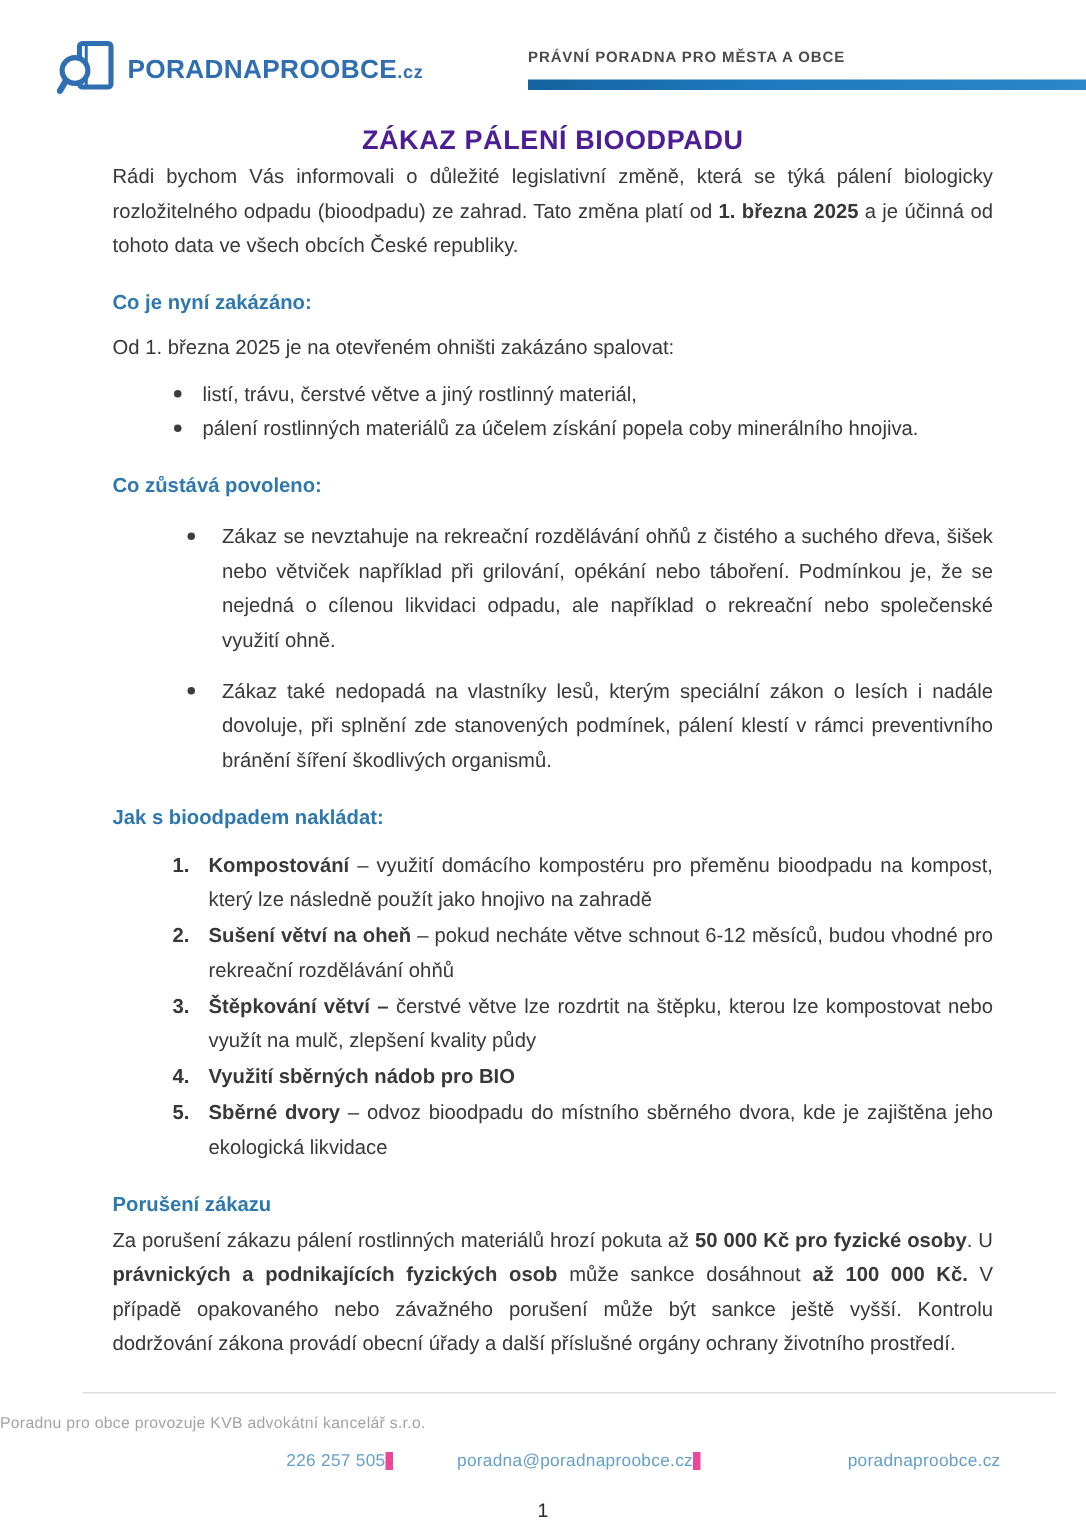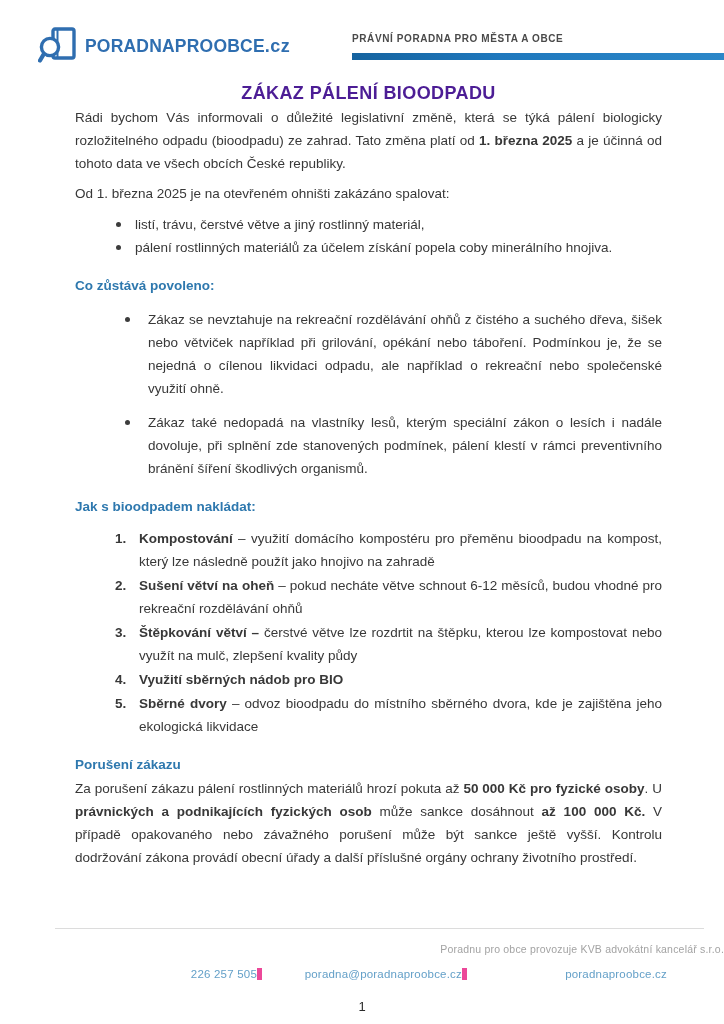--- a/index.html
+++ b/index.html
@@ -7,21 +7,21 @@
   .page {
     width:724px; height:1024px; margin:0 auto; background:#ffffff;
     font-family:"Liberation Sans", sans-serif; color:#383838;
     display:flex; flex-direction:column; overflow:hidden; position:relative;
   }
   
   .hdr { display:flex; align-items:flex-start; padding:26px 0 0 38px; }
   .logo { width:314px; display:flex; align-items:center; gap:7px; }
   .logo svg { flex:0 0 auto; }
   .brand { font-size:17.5px; font-weight:800; color:#2f6eb0; letter-spacing:.2px; white-space:nowrap; }
-  .brand .tld { font-size:18px; font-weight:700; letter-spacing:.5px; }
+  .brand .tld { font-size:12px; font-weight:700; letter-spacing:.5px; }
   .hdr-right { flex:1; padding-top:7px; }
   .tagline { font-size:10px; letter-spacing:.6px; color:#4a4a4a; font-weight:700; }
   .bar { height:7px; margin-top:9px; background:linear-gradient(90deg,#15639f,#1f78bd 40%,#2b87c8); }
   
   .main { padding:0 62px 0 75px; font-size:13.5px; line-height:23px; }
   .title { text-align:center; color:#4c1d95; font-size:18px; font-weight:700; letter-spacing:.4px; margin-top:16px; }
   .p { margin-top:1px; }
   .just { text-align:justify; }
   .b { font-weight:700; }
   h2.sec { color:#2e78ae; font-size:13.5px; font-weight:700; margin-top:15px; }
@@ -34,21 +34,21 @@
   .bl2 { list-style:none; margin-top:11px; padding-left:45px; }
   .bl2 li { position:relative; padding-left:28px; text-align:justify; margin-top:11px; }
   .bl2 .dot { left:5px; }
   
   .nl { list-style:none; counter-reset:n; margin-top:9px; padding-left:64px; }
   .nl li { position:relative; text-align:justify; margin-top:1px; }
   .nl li::before { counter-increment:n; content:counter(n) "."; position:absolute; left:-24px; font-weight:700; color:#383838; }
   
   .ftr { margin-top:auto; padding-bottom:10px; }
   .fdiv { height:1px; background:#dcdcdc; margin:0 20px 0 55px; }
-  .fprov { text-align:right; color:#a3a3a3; font-size:10.5px; margin-top:14px; letter-spacing:.2px; }
+  .fprov { text-align:left; color:#a3a3a3; font-size:10.5px; margin-top:14px; letter-spacing:.2px; }
   .fcontacts { display:flex; margin:13px 57px 0 57px; }
   .fc { flex:1; text-align:right; color:#64a0c8; font-size:11.5px; letter-spacing:.2px; }
   .fc.sep { border-left:5px solid #ec4899; }
   .fpage { text-align:center; color:#2b2b2b; font-size:13px; margin-top:19px; }
 </style>
 </head>
 <body>
 
 <div class="page">
 
@@ -66,20 +66,21 @@
       <div class="tagline">PRÁVNÍ PORADNA PRO MĚSTA A OBCE</div>
       <div class="bar"></div>
     </div>
   </header>
 
   <main class="main">
     <h1 class="title">ZÁKAZ PÁLENÍ BIOODPADU</h1>
 
     <p class="p just"><span>Rádi bychom Vás informovali o důležité legislativní změně, která se týká pálení biologicky rozložitelného odpadu (bioodpadu) ze zahrad. Tato změna platí od </span><span class="b">1. března 2025</span><span> a je účinná od tohoto data ve všech obcích České republiky.</span></p>
 
+    <h2 class="sec">Co je nyní zakázáno:</h2>
     <p class="p lead">Od 1. března 2025 je na otevřeném ohništi zakázáno spalovat:</p>
     <ul class="bl">
 
         <li><span class="dot"></span><span>listí, trávu, čerstvé větve a jiný rostlinný materiál,</span></li>
 
 
         <li><span class="dot"></span><span>pálení rostlinných materiálů za účelem získání popela coby minerálního hnojiva.</span></li>
       </ul>
 
     <h2 class="sec">Co zůstává povoleno:</h2>

